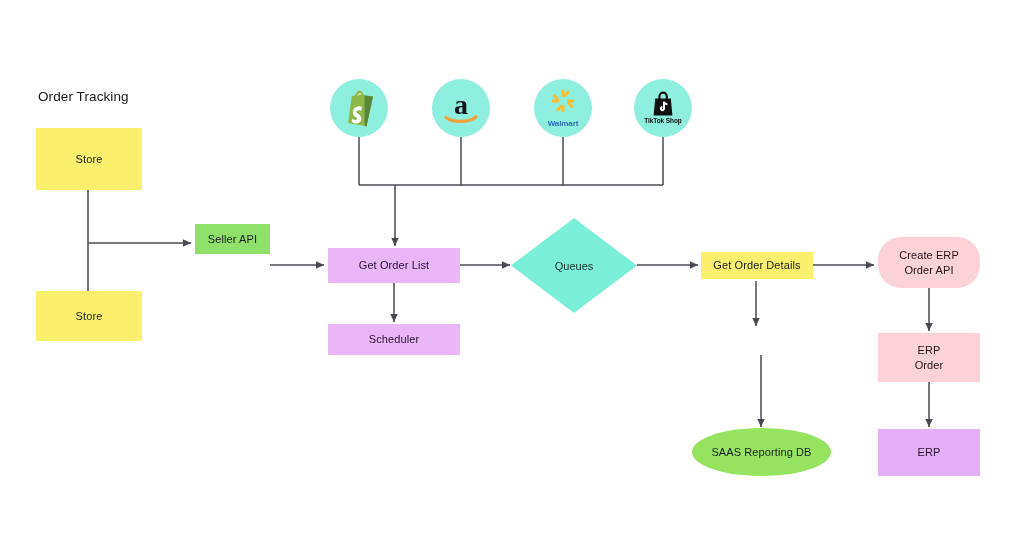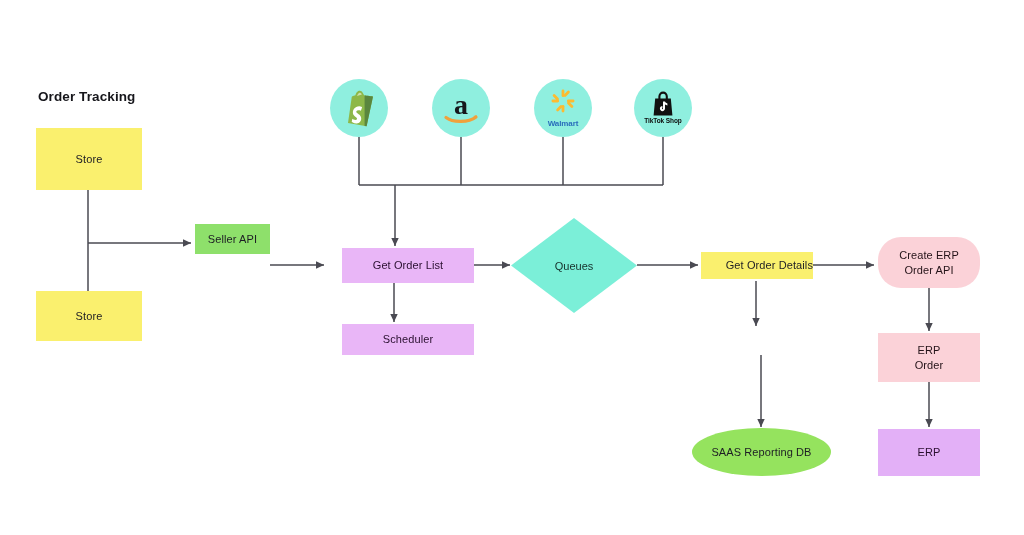--- a/index.html
+++ b/index.html
@@ -32,23 +32,23 @@
     justify-content: center;
     text-align: center;
     box-sizing: border-box;
     color: #1d1d24;
     font-size: 11px;
     line-height: 1.35;
     letter-spacing: 0.1px;
   }
   .rect { border-radius: 0; }
   .yellow { background: #FAF06E; text-align: right; }
-  .yellow2 { background: #FAF06E; justify-content: flex-end; }
+  .yellow2 { background: #FAF06E; }
   .green { background: #8EE06B; }
-  .purple { background: #E9B6F7; color: #2a1030; margin-left: 14px; }
+  .purple { background: #E9B6F7; color: #2a1030; }
   .pink { background: #FBD2D8; color: #241318; }
   .erp-purple { background: #E3B0F7; color: #2a1030; }
   .ellipse {
     background: #95E35E;
     border-radius: 50%;
   }
   .diamond-wrap {
     position: absolute;
   }
   .diamond-shape {
@@ -66,21 +66,21 @@
     height: 100%;
     display: flex;
     align-items: center;
     justify-content: center;
     font-size: 11px;
     color: #16302b;
   }
   .title {
     position: absolute;
     font-size: 13.5px;
-    font-weight: bold;
+    font-weight: normal;
     color: #16161b;
     letter-spacing: 0.1px;
   }
   .icon-node {
     position: absolute;
     width: 58px;
     height: 58px;
     border-radius: 50%;
     background: #8FEFDF;
     display: flex;

